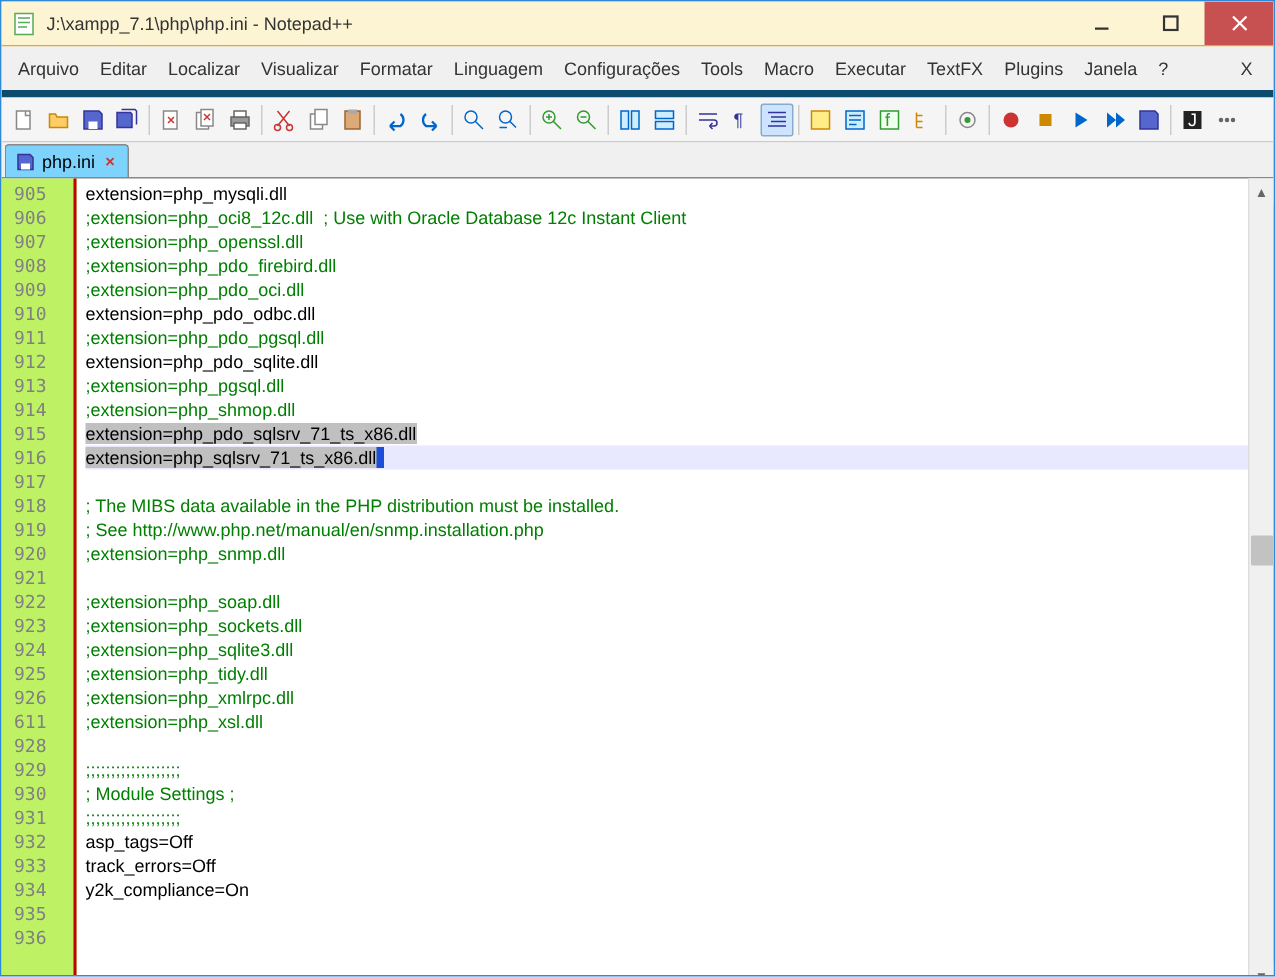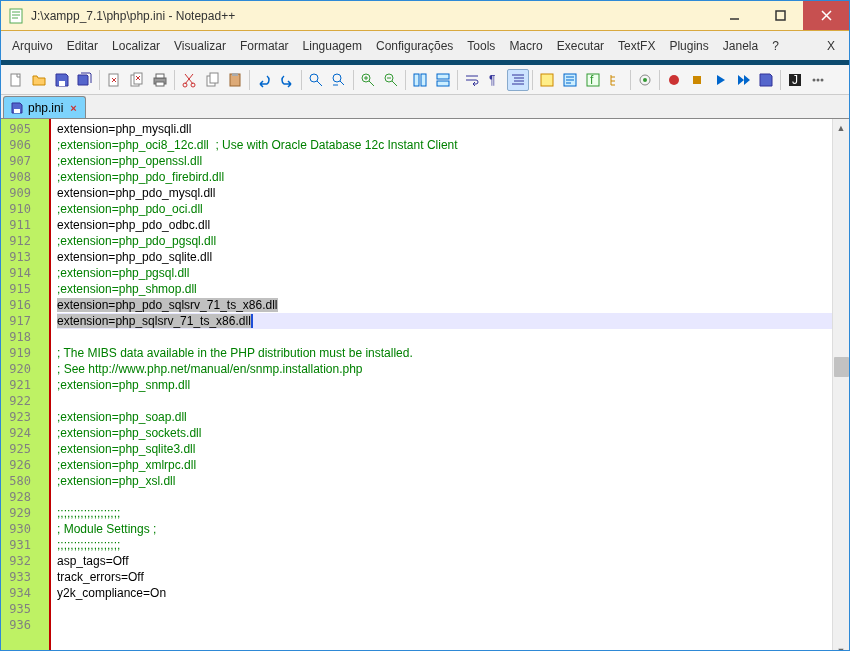--- a/index.html
+++ b/index.html
@@ -24,21 +24,21 @@
 .editor-wrap{height:540px;display:flex;position:relative}
 .gutter{width:50px;background:#bef264;border-right:2px solid #c00000;text-align:right;padding-right:18px;padding-top:2px}
 .gutter div{height:16px;line-height:16px;color:#808080;font-family:Consolas,monospace;font-size:12px}
 .code{flex:1;padding:2px 0 0 6px;font-family:Consolas,monospace;font-size:12px;color:#000;overflow:hidden;position:relative}
 .line{height:16px;line-height:16px;white-space:pre}
 .cm{color:#008000}
 .kw{color:#000}
 .url{color:#008000;}
 .hl{background:#e8e8ff}
 .sel{background:#c0c0c0}
-.caret{border-right:2px solid #1d4ed8}
+.caret{border-right:5px solid #1d4ed8}
 .scrollbar{width:17px;background:#f0f0f0;border-left:1px solid #ddd;position:relative}
 .sb-up,.sb-dn{height:17px;background:#f0f0f0;display:flex;align-items:center;justify-content:center;color:#666;font-size:9px}
 .sb-dn{position:absolute;bottom:0;width:100%}
 .sb-thumb{position:absolute;width:15px;left:1px;top:238px;height:20px;background:#c2c2c2;border-radius:1px}
 .statusbar{height:22px;background:#f0f0f0;border-top:1px solid #ccc;display:flex;align-items:center;color:#333;font-size:12px}
 .statusbar>div{padding:0 10px;border-right:1px solid #ccc;height:100%;display:flex;align-items:center}
 .statusbar>div:last-child{border-right:none;margin-left:auto;padding:0 14px}
 </style>
 </head>
 <body>
@@ -319,53 +319,53 @@
       <div>917</div>
       <div>918</div>
       <div>919</div>
       <div>920</div>
       <div>921</div>
       <div>922</div>
       <div>923</div>
       <div>924</div>
       <div>925</div>
       <div>926</div>
-      <div>580</div>
+      <div>611</div>
       <div>928</div>
       <div>929</div>
       <div>930</div>
       <div>931</div>
       <div>932</div>
       <div>933</div>
       <div>934</div>
       <div>935</div>
       <div>936</div>
     </div>
   <div class="code" id="code">
       <div class="line"><span class="kw">extension=php_mysqli.dll</span></div>
       <div class="line"><span class="cm">;extension=php_oci8_12c.dll  ; Use with Oracle Database 12c Instant Client</span></div>
       <div class="line"><span class="cm">;extension=php_openssl.dll</span></div>
       <div class="line"><span class="cm">;extension=php_pdo_firebird.dll</span></div>
-      <div class="line"><span class="kw">extension=php_pdo_mysql.dll</span></div>
       <div class="line"><span class="cm">;extension=php_pdo_oci.dll</span></div>
       <div class="line"><span class="kw">extension=php_pdo_odbc.dll</span></div>
       <div class="line"><span class="cm">;extension=php_pdo_pgsql.dll</span></div>
       <div class="line"><span class="kw">extension=php_pdo_sqlite.dll</span></div>
       <div class="line"><span class="cm">;extension=php_pgsql.dll</span></div>
       <div class="line"><span class="cm">;extension=php_shmop.dll</span></div>
       <div class="line"><span class="kw sel">extension=php_pdo_sqlsrv_71_ts_x86.dll</span></div>
       <div class="line hl"><span class="kw sel caret">extension=php_sqlsrv_71_ts_x86.dll</span></div>
       <div class="line"><span class="kw"></span></div>
       <div class="line"><span class="cm">; The MIBS data available in the PHP distribution must be installed.</span></div>
       <div class="line"><span class="cm">; See </span><span class="url">http://www.php.net/manual/en/snmp.installation.php</span></div>
       <div class="line"><span class="cm">;extension=php_snmp.dll</span></div>
       <div class="line"><span class="kw"></span></div>
       <div class="line"><span class="cm">;extension=php_soap.dll</span></div>
       <div class="line"><span class="cm">;extension=php_sockets.dll</span></div>
       <div class="line"><span class="cm">;extension=php_sqlite3.dll</span></div>
+      <div class="line"><span class="cm">;extension=php_tidy.dll</span></div>
       <div class="line"><span class="cm">;extension=php_xmlrpc.dll</span></div>
       <div class="line"><span class="cm">;extension=php_xsl.dll</span></div>
       <div class="line"><span class="kw"></span></div>
       <div class="line"><span class="cm">;;;;;;;;;;;;;;;;;;;</span></div>
       <div class="line"><span class="cm">; Module Settings ;</span></div>
       <div class="line"><span class="cm">;;;;;;;;;;;;;;;;;;;</span></div>
       <div class="line"><span class="kw">asp_tags=Off</span></div>
       <div class="line"><span class="kw">track_errors=Off</span></div>
       <div class="line"><span class="kw">y2k_compliance=On</span></div>
     </div>

